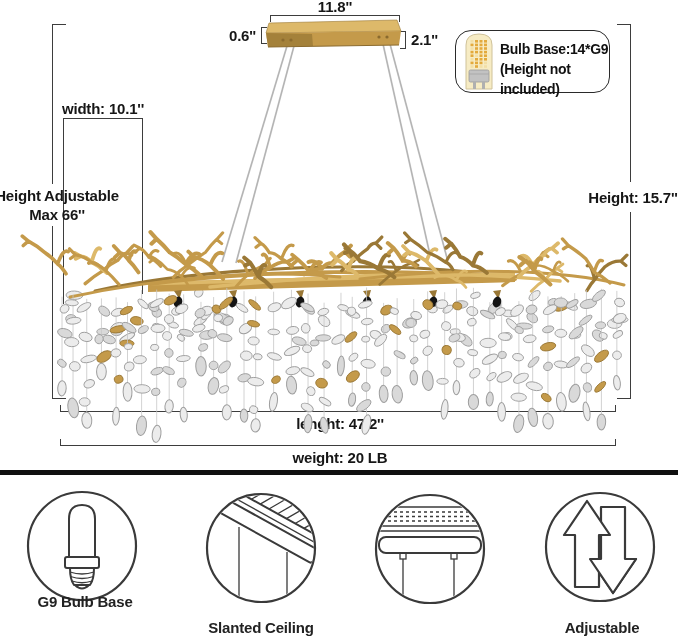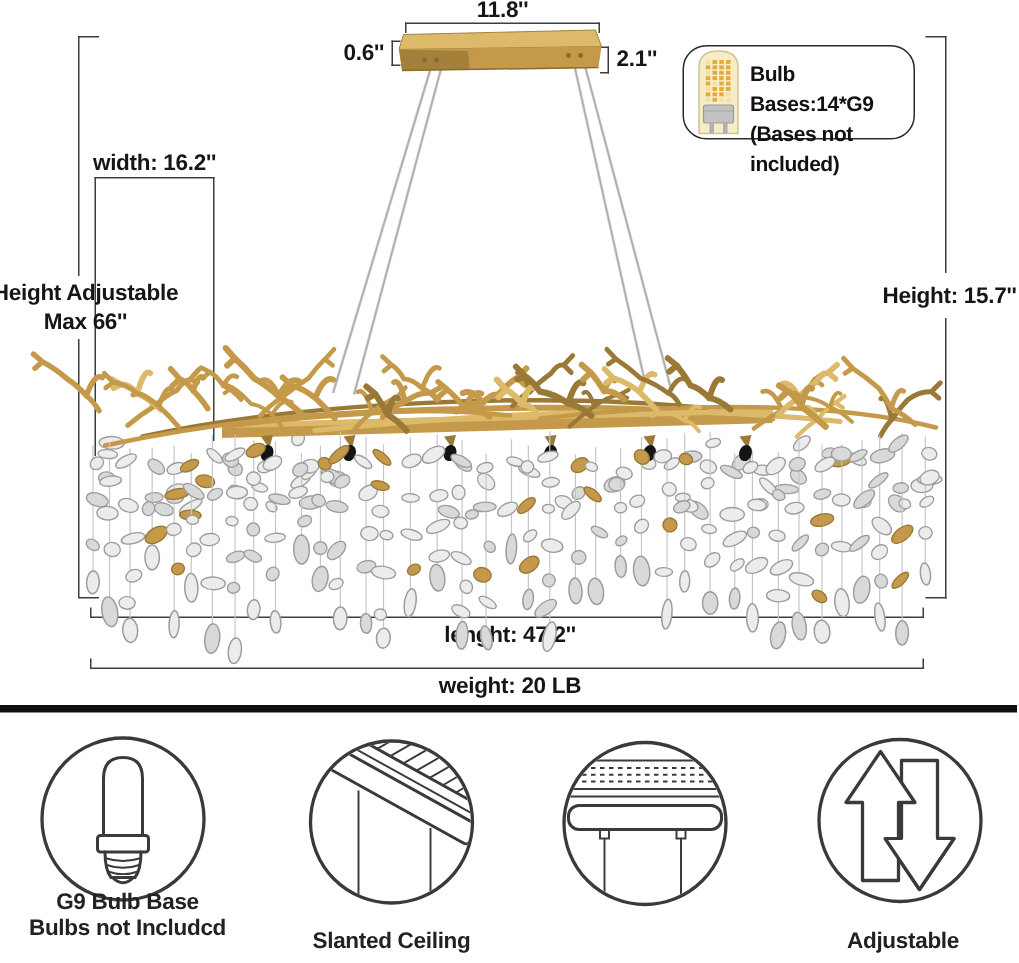--- a/index.html
+++ b/index.html
@@ -61,21 +61,21 @@
 
   <div class="ln" style="left:60px;top:445px;width:556px;height:1px"></div>
   <div class="ln" style="left:60px;top:439px;width:1px;height:7px"></div>
   <div class="ln" style="left:615px;top:439px;width:1px;height:7px"></div>
 
   <div class="divider" style="left:0;top:470px;width:679px;height:5px"></div>
 
   <div class="lbl ctr" style="left:270px;top:-3px;width:130px">11.8''</div>
   <div class="lbl rgt" style="left:206px;top:26px;width:50px">0.6''</div>
   <div class="lbl" style="left:411px;top:30px">2.1''</div>
-  <div class="lbl ctr" style="left:33px;top:99px;width:140px">width: 16.2''</div>
+  <div class="lbl ctr" style="left:33px;top:99px;width:140px">width: 10.1''</div>
   <div class="lbl ctr" style="left:-6px;top:186px;width:126px">
     <div>Height Adjustable</div>
     <div>Max 66''</div>
   </div>
   <div class="lbl ctr" style="left:583px;top:188px;width:100px">Height: 15.7''</div>
   <div class="lbl ctr" style="left:240px;top:414px;width:200px">lenght: 47.2''</div>
   <div class="lbl ctr" style="left:240px;top:448px;width:200px">weight: 20 LB</div>
 
   <div class="bulb-box">
     <svg width="34" height="58" style="position:absolute;left:6px;top:2px" viewBox="0 0 34 58" id="g9photo">
@@ -111,22 +111,22 @@
         <rect x="8.5" y="32.2" width="3" height="2.6" fill="#f2dfa6"></rect>
         <rect x="13" y="32.2" width="3" height="2.6" fill="#e3aa3c"></rect>
         <rect x="17.5" y="32.2" width="3" height="2.6" fill="#f2dfa6"></rect>
         <rect x="22" y="32.2" width="3" height="2.6" fill="#f2dfa6"></rect>
         <rect x="7" y="37" width="20" height="12" rx="1.5" fill="#c2c2c2" stroke="#9a9a9a" stroke-width="0.8"></rect>
         <line x1="7" y1="41" x2="27" y2="41" stroke="#a5a5a5" stroke-width="0.8"></line>
         <rect x="11" y="49" width="3" height="7" fill="#b0b0b0"></rect>
         <rect x="20" y="49" width="3" height="7" fill="#b0b0b0"></rect>
       </svg>
     <div class="txt">
-      <div>Bulb Bases:14*G9</div>
-      <div>(Bases not included)</div>
+      <div>Bulb Base:14*G9</div>
+      <div>(Height not included)</div>
     </div>
   </div>
 
   <svg id="scene" width="679" height="480" viewBox="0 0 679 480">
       <g>
         <line x1="287" y1="46" x2="222" y2="262" stroke="#c6c6c6" stroke-width="1.8"></line>
         <line x1="287" y1="46" x2="222" y2="262" stroke="#9d9d9d" stroke-width="0.5"></line>
         <line x1="294" y1="46" x2="236" y2="263" stroke="#c6c6c6" stroke-width="1.8"></line>
         <line x1="294" y1="46" x2="236" y2="263" stroke="#9d9d9d" stroke-width="0.5"></line>
         <line x1="383" y1="44" x2="430" y2="255" stroke="#c6c6c6" stroke-width="1.8"></line>
@@ -546,18 +546,17 @@
   <svg class="feature-svg" style="left:544px;top:491px" width="112" height="112" viewBox="-56 -56 112 112">
     <circle class="ring" cx="0" cy="0" r="54"></circle>
     <path class="la-fill" d="M13,46 L36,12 L25,12 L25,-40 L1,-40 L1,12 L-10,12 Z"></path>
     <path class="la-fill" d="M-13,-46 L-36,-12 L-25,-12 L-25,40 L-1,40 L-1,-12 L10,-12 Z"></path>
     <path class="la-fill" d="M36,12 L13,46 L-10,12"></path>
     <path class="la" stroke-width="2.2" d="M25,12 L36,12 M-10,12 L1,12"></path>
   </svg>
 
   <div class="cap" style="left:0;top:593px">
     <div>G9 Bulb Base</div>
-    <div>Bulbs not Includcd</div>
   </div>
   <div class="cap" style="left:176px;top:619px">Slanted Ceiling</div>
   <div class="cap" style="left:517px;top:619px">Adjustable</div>
 
 </div>
 
 </body></html>

